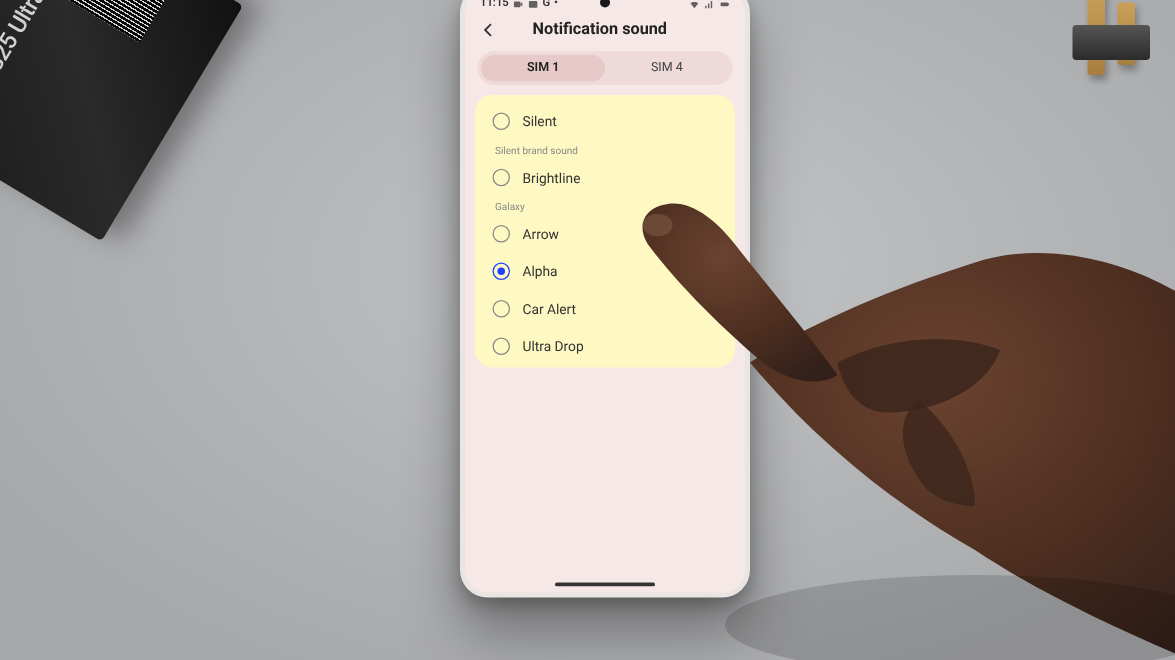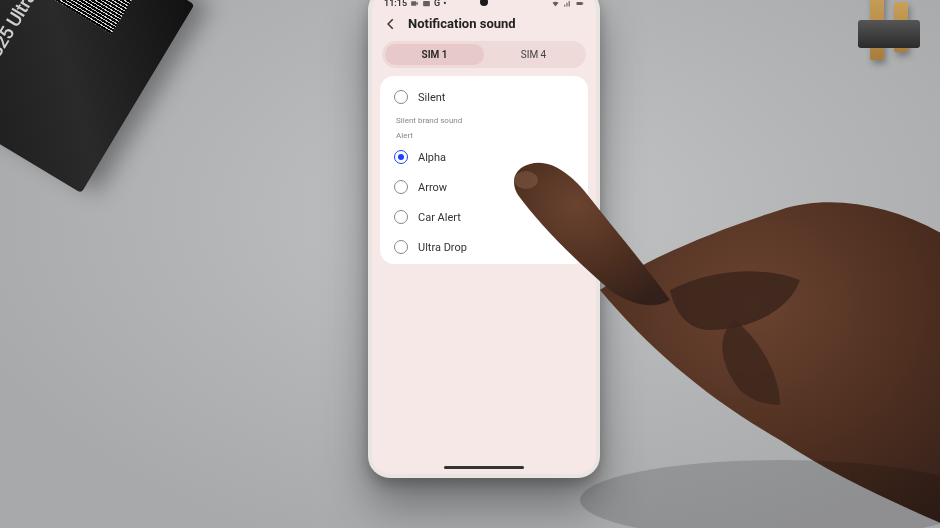--- a/index.html
+++ b/index.html
@@ -81,21 +81,21 @@
     z-index:5;
   }
   .statusbar{
     display:flex; justify-content:space-between; align-items:center;
     padding:6px 12px 2px;
     font-size:9px; font-weight:600; color:#333;
   }
   .statusbar .icons{display:flex;gap:3px;align-items:center}
   .sb-ic{width:9px;height:9px;opacity:.75}
   .header{
-    display:flex; align-items:flex-end; gap:10px;
+    display:flex; align-items:flex-end; gap:28px;
     padding:6px 12px 10px;
   }
   .back-icon{width:14px;height:14px;color:#333}
   .title{font-size:13px; font-weight:700; color:#222}
   .tabs{
     display:flex; margin:0 10px 8px;
     background:#eedad9; border-radius:14px;
     padding:3px;
     justify-content:space-between;
   }
@@ -117,21 +117,21 @@
     background:#e2d0cf; border-radius:5px;
   }
   .slider .fill{
     position:absolute; left:0; top:0; bottom:0;
     background:#1d3fff; border-radius:5px;
   }
   .vibsection{margin-top:12px}
   .vibtitle{font-size:10px;color:#444}
   .vibsub{font-size:9px;color:#6a56d8;margin-top:2px}
   .listcard{
-    background:#ffffff; margin:0 8px 8px;
+    background:#fef9c3; margin:0 8px 8px;
     border-radius:14px; padding:6px 4px 2px;
   }
   .row{
     display:flex; align-items:center; gap:10px;
     padding:8px 10px;
   }
   .radio{
     width:14px;height:14px;border-radius:50%;
     border:1.5px solid #888; box-sizing:border-box;
     position:relative; flex-shrink:0;
@@ -217,28 +217,32 @@
       <div class="tab">SIM 4</div>
     </div>
 
 
     <div class="listcard">
       <div class="row">
         <div class="radio"></div>
         <div class="rowlabel">Silent</div>
       </div>
       <div class="group">Silent brand sound</div>
-      <div class="group">Alert</div>
+      <div class="row">
+        <div class="radio"></div>
+        <div class="rowlabel">Brightline</div>
+      </div>
+      <div class="group">Galaxy</div>
+      <div class="row">
+        <div class="radio"></div>
+        <div class="rowlabel">Arrow</div>
+      </div>
       <div class="row">
         <div class="radio sel"></div>
         <div class="rowlabel">Alpha</div>
-      </div>
-      <div class="row">
-        <div class="radio"></div>
-        <div class="rowlabel">Arrow</div>
       </div>
       <div class="row">
         <div class="radio"></div>
         <div class="rowlabel">Car Alert</div>
       </div>
       <div class="row">
         <div class="radio"></div>
         <div class="rowlabel">Ultra Drop</div>
       </div>
     </div>

